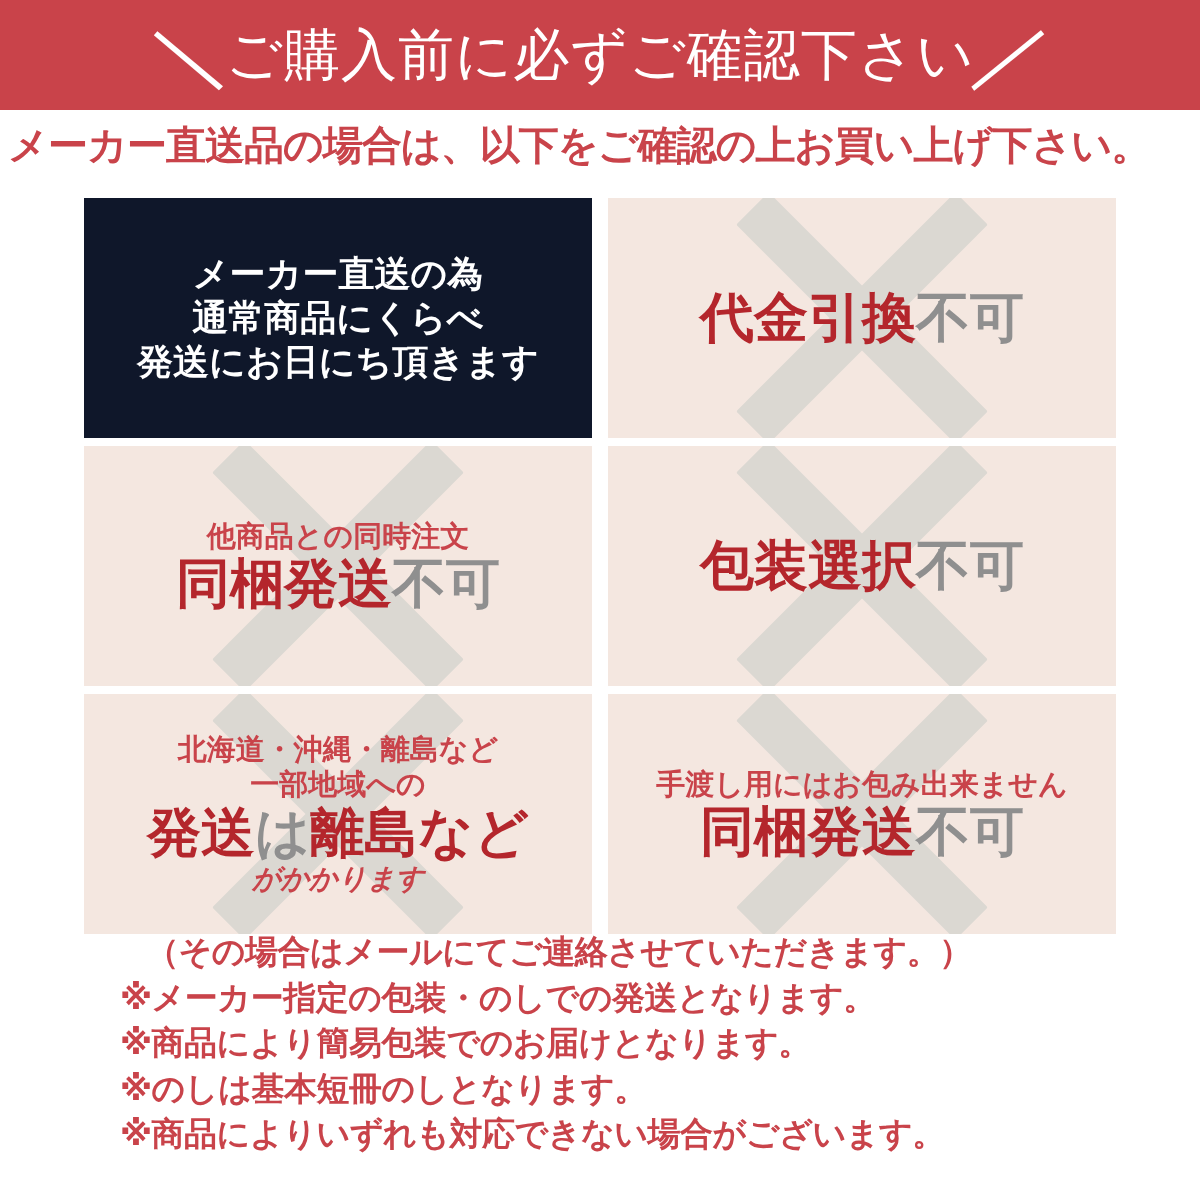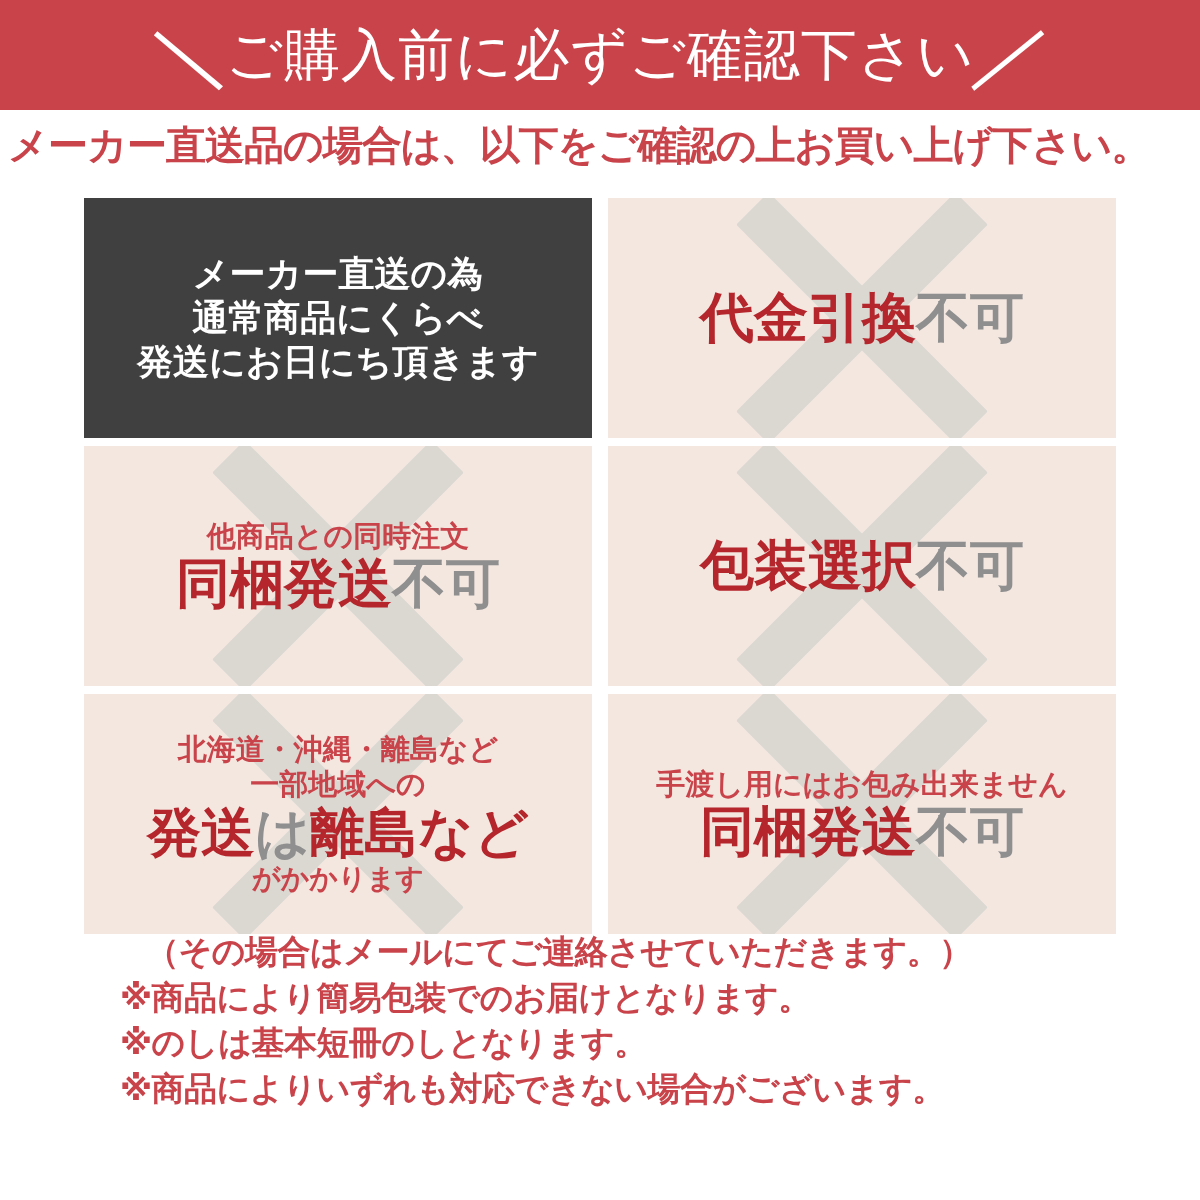--- a/index.html
+++ b/index.html
@@ -85,21 +85,21 @@
   .card {
     position: relative;
     background: #f4e7e0;
     overflow: hidden;
     display: flex;
     align-items: center;
     justify-content: center;
     text-align: center;
   }
   .card.solid {
-    background: #404040;
+    background: #0f172a;
   }
   
   .xmark {
     position: absolute;
     left: 50%;
     top: 50%;
     width: 300px;
     height: 300px;
     transform: translate(-50%, -50%);
     pointer-events: none;
@@ -140,20 +140,21 @@
     white-space: nowrap;
     line-height: 1.1;
   }
   .line-big .hl { color: #b4262c; }
   .line-big .sub { color: #8f8f8f; }
   .line-tail {
     color: #c9434a;
     font-size: 28px;
     font-weight: bold;
     white-space: nowrap;
+    font-style: italic;
   }
 
   
   .notes {
     position: absolute;
     left: 120px;
     top: 918px;
     width: 1020px;
     color: #c9434a;
     font-size: 33px;
@@ -251,18 +252,19 @@
         <div class="line-big">
           <span class="hl">同梱発送</span><span class="sub">不可</span>
         </div>
       </div>
     </div>
 
   </div>
 
   <div class="notes">
     <div class="indent">（その場合はメールにてご連絡させていただきます。）</div>
+    <div>※メーカー指定の包装・のしでの発送となります。</div>
     <div>※商品により簡易包装でのお届けとなります。</div>
     <div>※のしは基本短冊のしとなります。</div>
     <div>※商品によりいずれも対応できない場合がございます。</div>
   </div>
 
 </div>
 
 </body></html>

